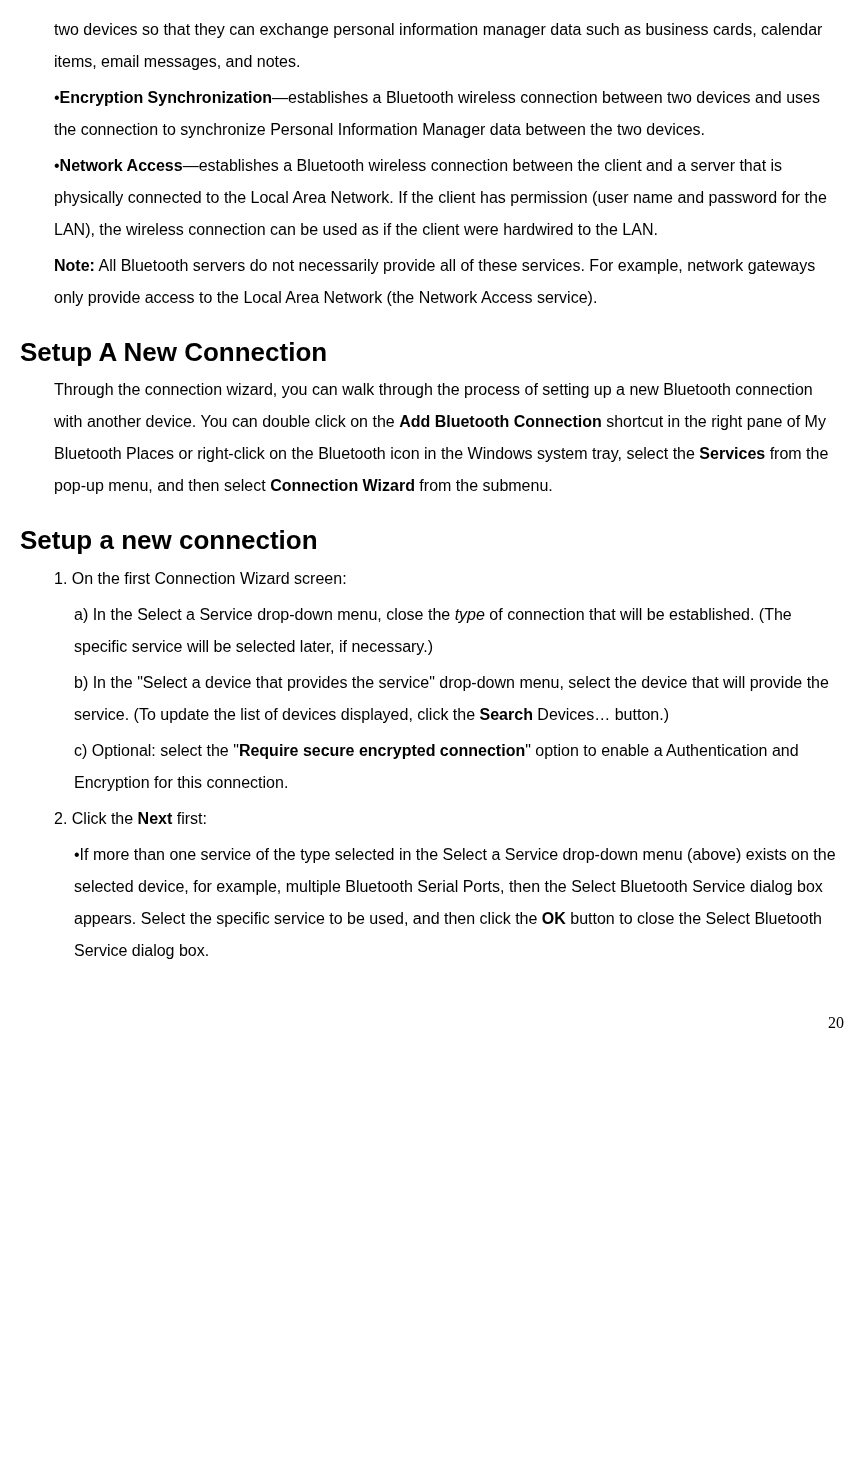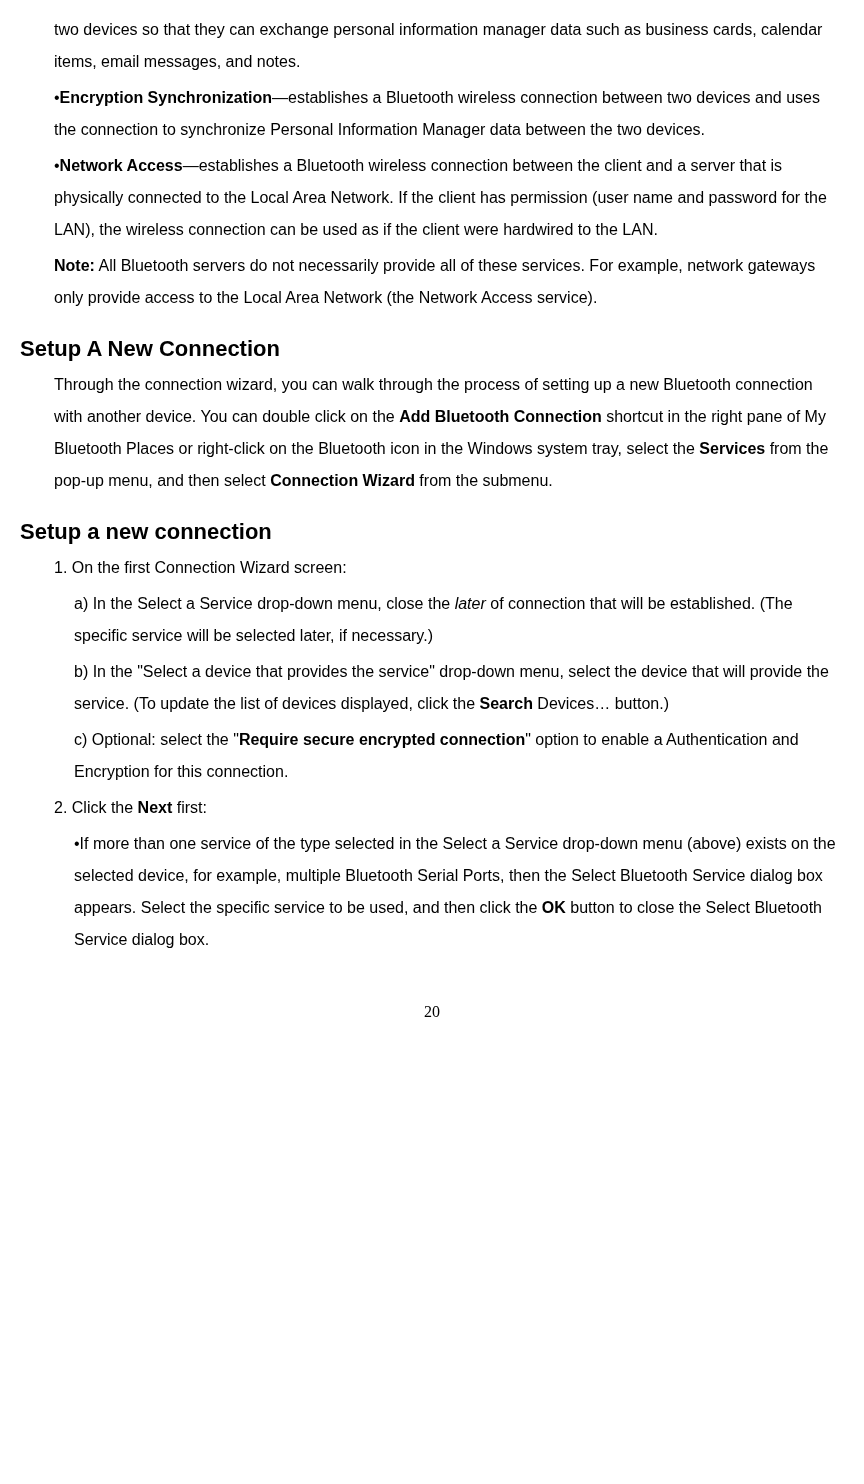--- a/index.html
+++ b/index.html
@@ -15,33 +15,33 @@
     .indent-1 {
       padding-left: 30px;
     }
     .indent-2 {
       padding-left: 50px;
     }
     .indent-3 {
       padding-left: 30px;
     }
     h2 {
-      font-size: 22px;
+      font-size: 26px;
       font-weight: bold;
       margin: 20px 0 2px 0;
       line-height: 1.4;
     }
     .bold {
       font-weight: bold;
     }
     .italic {
       font-style: italic;
     }
     .page-number {
-      text-align: center;
+      text-align: right;
       font-family: 'Times New Roman', serif;
       font-size: 16px;
       margin-top: 40px;
     }
     p {
       margin: 4px;
     }
   </style>
 </head>
 <body>
@@ -66,21 +66,21 @@
   </p>
 </div>
 
 <h2>Setup a new connection</h2>
 
 <div class="indent-3">
   <p>1. On the first Connection Wizard screen:</p>
 </div>
 <div class="indent-2">
   <p>
-    <span>a) In the Select a Service drop-down menu, close the </span><span class="italic">later</span><span> of connection that will be established. (The specific service will be selected later, if necessary.)</span>
+    <span>a) In the Select a Service drop-down menu, close the </span><span class="italic">type</span><span> of connection that will be established. (The specific service will be selected later, if necessary.)</span>
   </p>
   <p>
     <span>b) In the "Select a device that provides the service" drop-down menu, select the device that will provide the service. (To update the list of devices displayed, click the </span><span class="bold">Search</span><span> Devices… button.)</span>
   </p>
   <p>
     <span>c) Optional: select the "</span><span class="bold">Require secure encrypted connection</span><span>" option to enable a Authentication and Encryption for this connection.</span>
   </p>
 </div>
 
 <div class="indent-3">

